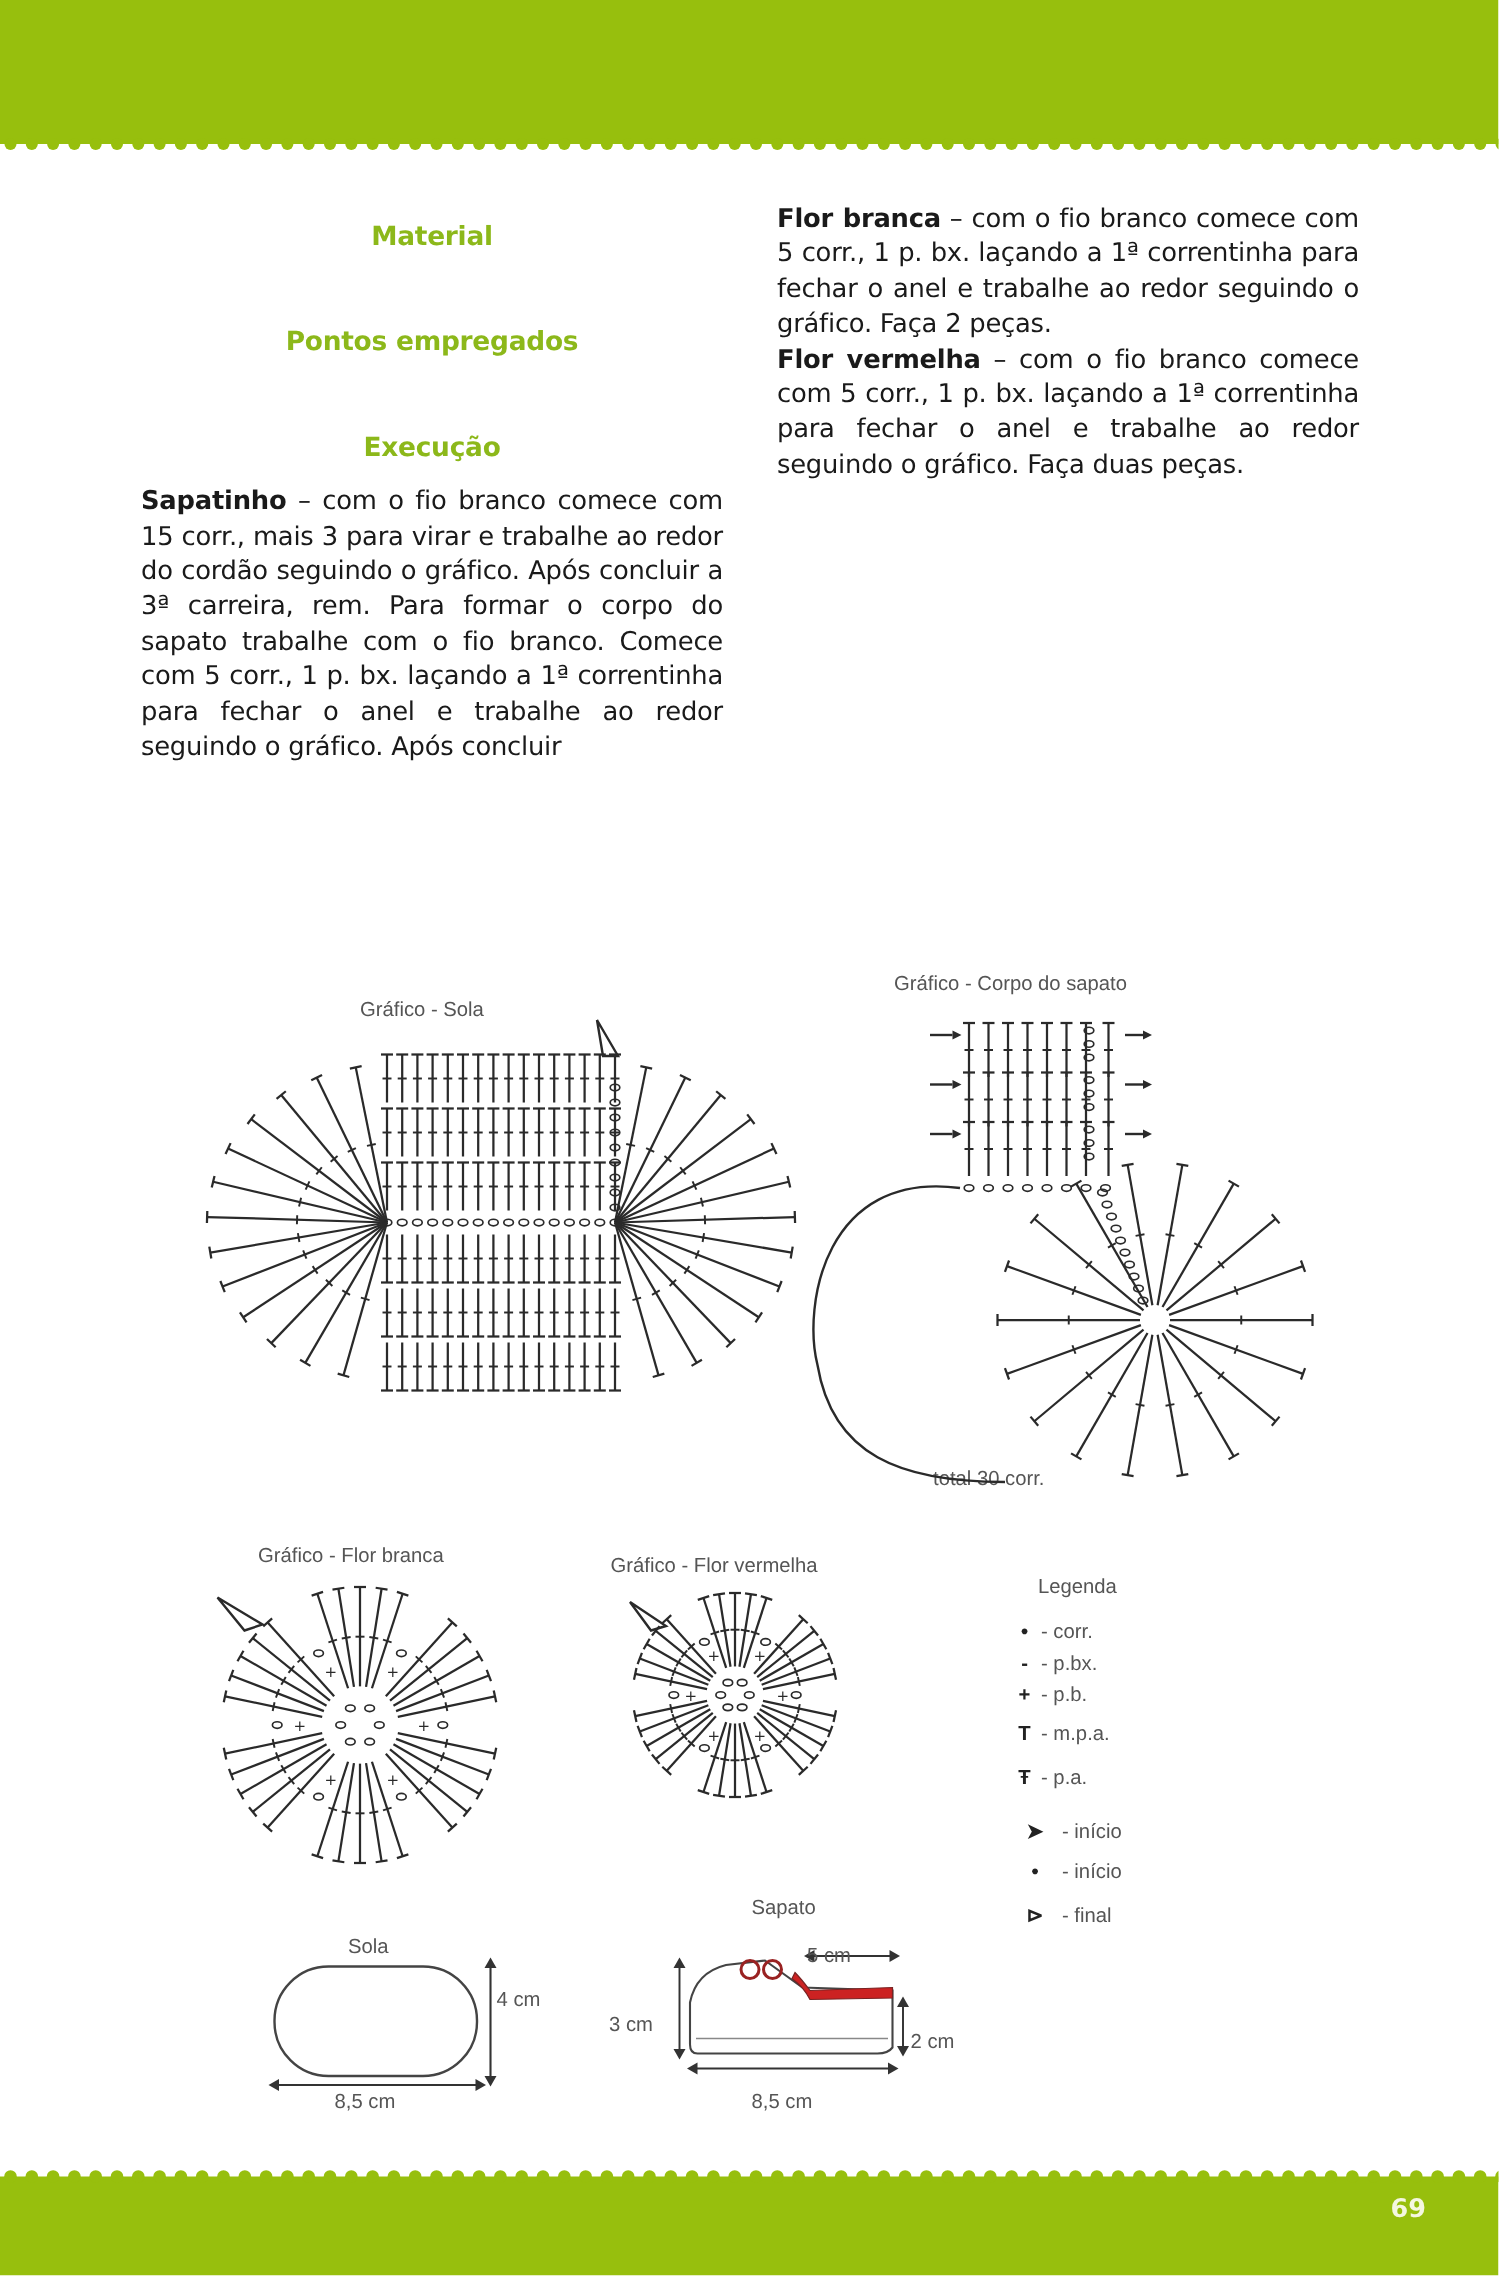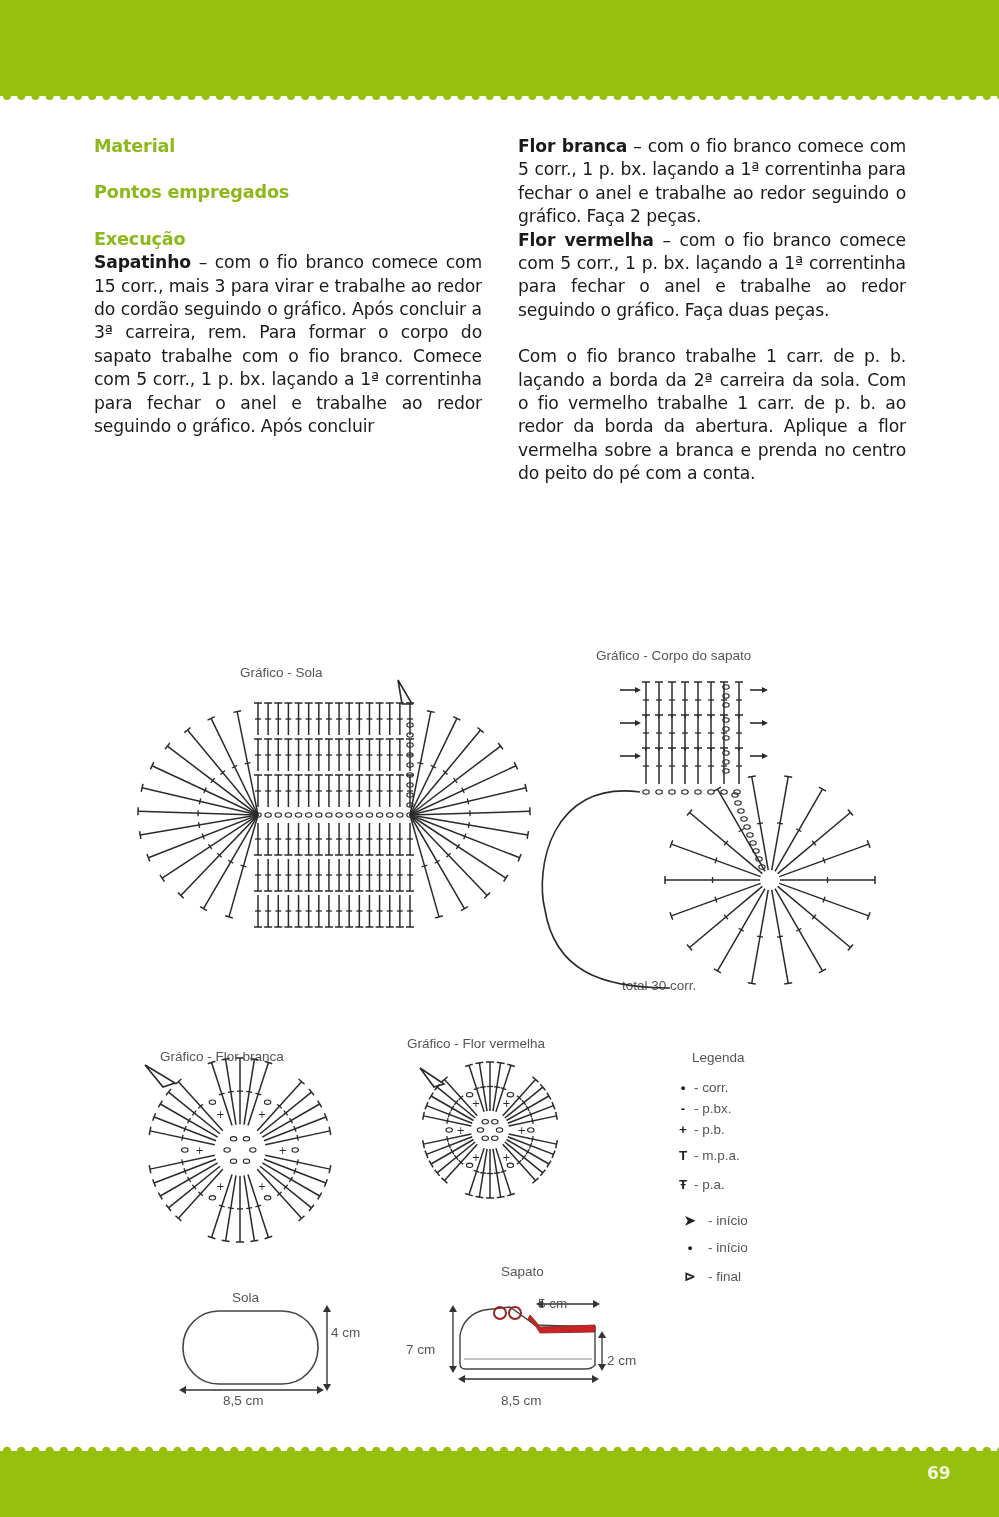--- a/index.html
+++ b/index.html
@@ -3,21 +3,21 @@
 <meta charset="utf-8">
 <style>
   html,body{margin:0;padding:0;}
   body{width:999px;height:1517px;position:relative;background:#ffffff;overflow:hidden;font-family:"DejaVu Sans",sans-serif;color:#1a1a1a;}
   .band{position:absolute;left:0;width:999px;}
   #hdr{top:0;height:110px;}
   #ftr{top:1436px;height:81px;}
   .col{position:absolute;font-size:17.2px;line-height:23.4px;letter-spacing:-0.15px;}
   #colL{left:94px;top:135px;width:388px;}
   #colR{left:518px;top:135px;width:388px;}
-  .h{color:#8cb81a;font-weight:bold;font-size:17.6px;margin:0;}
+  .h{color:#8cb81a;font-weight:bold;font-size:17.6px;margin:12px;text-align:center;}
   .p{margin:0;text-align:justify;}
   .gap{height:23px;}
   .b{font-weight:bold;}
   .pgnum{position:absolute;left:927px;top:1463px;color:#f4f7e0;font-weight:bold;font-size:17px;font-family:"DejaVu Sans",sans-serif;}
   .dlabel{position:absolute;font-family:"Liberation Sans",sans-serif;font-size:13.5px;color:#555;white-space:nowrap;}
   svg.dg{position:absolute;overflow:visible;}
   .legend{position:absolute;left:672px;top:1050px;width:140px;font-family:"Liberation Sans",sans-serif;font-size:13.5px;color:#555;}
   .lg-row{position:absolute;left:0;white-space:nowrap;}
   .lg-sym{display:inline-block;width:22px;text-align:center;color:#222;font-weight:bold;}
 </style>
@@ -105,27 +105,26 @@
   <p class="h" style="color: rgb(140, 184, 26);">Pontos empregados</p>
   <div class="gap"></div>
   <p class="h" style="color: rgb(140, 184, 26);">Execução</p>
   <p class="p"><span class="b">Sapatinho</span><span> – com o fio branco comece com 15 corr., mais 3 para virar e trabalhe ao redor do cordão seguindo o gráfico. Após concluir a 3ª carreira, rem. Para formar o corpo do sapato trabalhe com o fio branco. Comece com 5 corr., 1 p. bx. laçando a 1ª correntinha para fechar o anel e trabalhe ao redor seguindo o gráfico. Após concluir</span></p>
 </div>
 
 <div id="colR" class="col">
   <p class="p"><span class="b">Flor branca</span><span> – com o fio branco comece com 5 corr., 1 p. bx. laçando a 1ª correntinha para fechar o anel e trabalhe ao redor seguindo o gráfico. Faça 2 peças.</span></p>
   <p class="p"><span class="b">Flor vermelha</span><span> – com o fio branco comece com 5 corr., 1 p. bx. laçando a 1ª correntinha para fechar o anel e trabalhe ao redor seguindo o gráfico. Faça duas peças.</span></p>
   <div class="gap"></div>
-  <p class="p">Com o fio branco trabalhe 1 carr. de p. b. laçando a borda da 2ª carreira da sola. Com o fio vermelho trabalhe 1 carr. de p. b. ao redor da borda da abertura. Aplique a flor vermelha sobre a branca e prenda no centro do peito do pé com a conta.</p>
 </div>
 
 <div class="dlabel" style="left:240px;top:665px;">Gráfico - Sola</div>
 <div class="dlabel" style="left:596px;top:648px;">Gráfico - Corpo do sapato</div>
 <div class="dlabel" style="left:622px;top:978px;">total 30 corr.</div>
-<div class="dlabel" style="left:160px;top:1029px;margin-top:20px;">Gráfico - Flor branca</div>
+<div class="dlabel" style="left:172px;top:1029px;">Gráfico - Flor branca</div>
 <div class="dlabel" style="left:407px;top:1036px;">Gráfico - Flor vermelha</div>
 
 <svg id="dgSola" class="dg" style="left:140px;top:680px;" width="390" height="260">
     <ellipse cx="118" cy="135" rx="3.2" ry="2.2" fill="none" stroke="#2a2a2a" stroke-width="1.1"></ellipse>
     <line x1="118" y1="127" x2="118" y2="95" stroke="#2a2a2a" stroke-width="1.5"></line>
     <line x1="114" y1="95" x2="122" y2="95" stroke="#2a2a2a" stroke-width="1.5"></line>
     <line x1="115" y1="111" x2="121" y2="111" stroke="#2a2a2a" stroke-width="1.3"></line>
     <line x1="118" y1="143" x2="118" y2="175" stroke="#2a2a2a" stroke-width="1.5"></line>
     <line x1="122" y1="175" x2="114" y2="175" stroke="#2a2a2a" stroke-width="1.5"></line>
     <line x1="121" y1="159" x2="115" y2="159" stroke="#2a2a2a" stroke-width="1.3"></line>
@@ -947,21 +946,21 @@
   <polygon points="13,10 9,17 17,17" fill="#333"></polygon>
   <polygon points="13,78 9,71 17,71" fill="#333"></polygon>
   <line x1="162" y1="40" x2="162" y2="72" stroke="#333" stroke-width="1.3"></line>
   <polygon points="162,36 158,43 166,43" fill="#333"></polygon>
   <polygon points="162,76 158,69 166,69" fill="#333"></polygon>
   <line x1="22" y1="84" x2="155" y2="84" stroke="#333" stroke-width="1.3"></line>
   <polygon points="18,84 25,80 25,88" fill="#333"></polygon>
   <polygon points="159,84 152,80 152,88" fill="#333"></polygon>
 </svg>
 <div class="dlabel" style="left:538px;top:1296px;">5 cm</div>
-<div class="dlabel" style="left:406px;top:1342px;">7 cm</div>
+<div class="dlabel" style="left:406px;top:1342px;">3 cm</div>
 <div class="dlabel" style="left:607px;top:1353px;">2 cm</div>
 <div class="dlabel" style="left:501px;top:1393px;">8,5 cm</div>
 
 <svg id="ftr" class="band" width="999" height="81">
     <rect x="0" y="15" width="999" height="66" fill="#97bf0d"></rect>
     <circle cx="7" cy="15" r="4.2" fill="#97bf0d"></circle>
     <circle cx="21.2" cy="15" r="4.2" fill="#97bf0d"></circle>
     <circle cx="35.4" cy="15" r="4.2" fill="#97bf0d"></circle>
     <circle cx="49.599999999999994" cy="15" r="4.2" fill="#97bf0d"></circle>
     <circle cx="63.8" cy="15" r="4.2" fill="#97bf0d"></circle>

